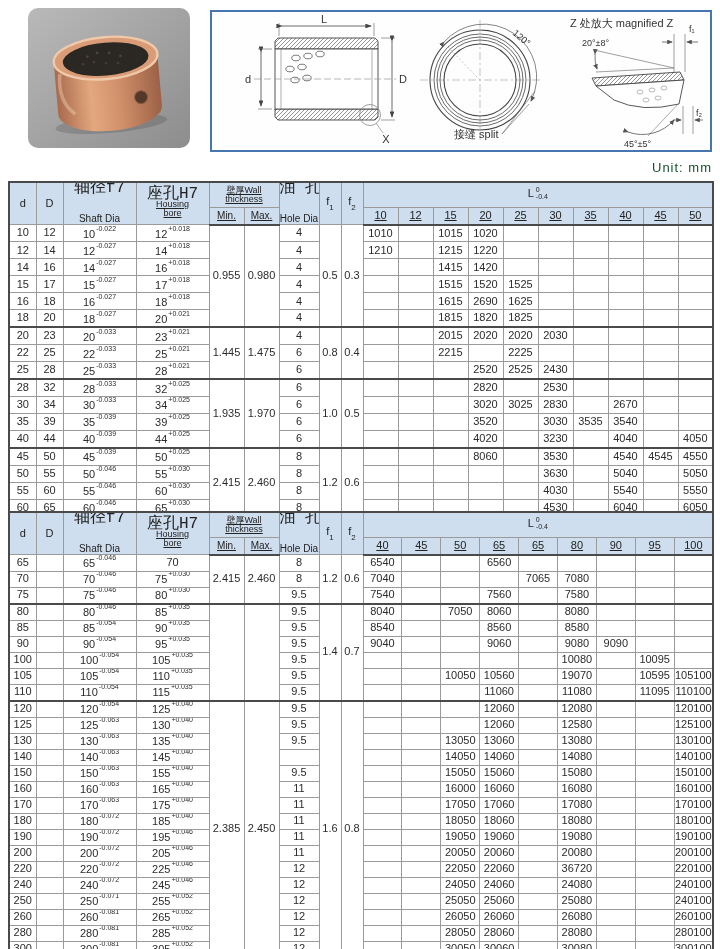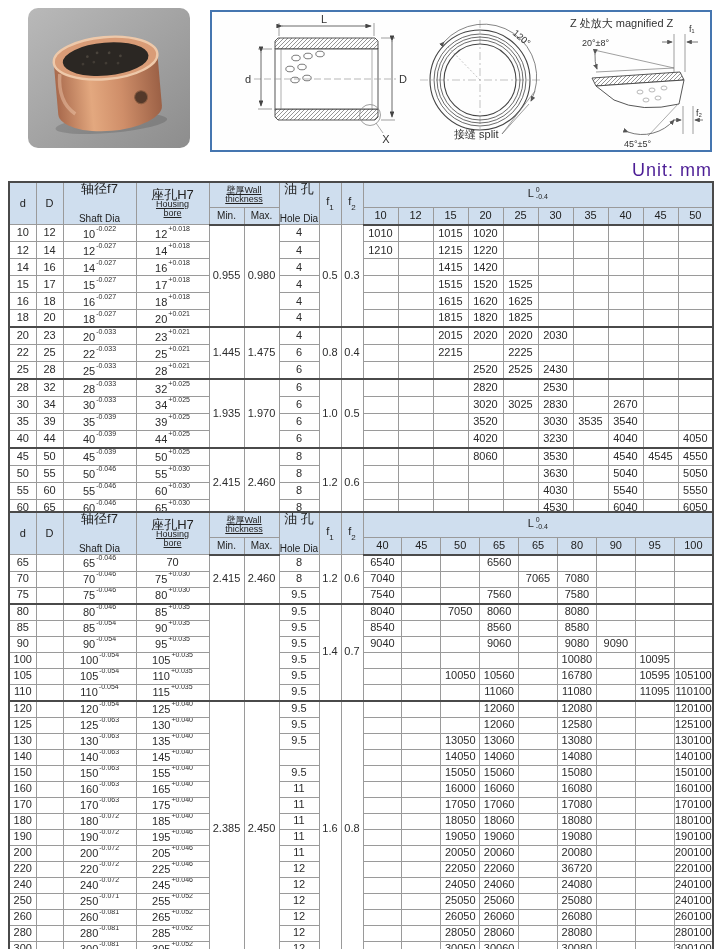--- a/index.html
+++ b/index.html
@@ -13,21 +13,21 @@
   .panel{
     position:absolute;left:210px;top:10px;width:502px;height:142px;
     border:2px solid #4576b0;background:#fefefe;box-sizing:border-box;
   }
   .panel svg{position:absolute;top:0;}
   .svg-section{left:22px;top:3px;}
   .svg-ring{left:196px;top:3px;}
   .svg-mag{left:350px;top:0px;}
 
   .unit{
-    position:absolute;top:160px;right:8px;font-size:18px;color:#4c1d95;
+    position:absolute;top:160px;right:8px;font-size:13px;color:#14532d;
     letter-spacing:1px;
   }
 
   .tblwrap{position:absolute;left:8px;}
   .t1{top:181px;width:704px;}
   .t2{top:511px;width:704px;}
 
   table{
     border-collapse:collapse;table-layout:fixed;width:704px;
     border:2px solid #4a4a4a;
@@ -35,24 +35,24 @@
   #table1{height:327px;}
   #table2{height:436px;}
   th,td{
     border:1px solid #9a9a9a;text-align:center;vertical-align:middle;
     padding:0;font-size:11px;line-height:1.05;color:#2b2b2b;
     overflow:hidden;white-space:nowrap;
   }
   thead th{
     background:#cfdeee;font-weight:normal;color:#222;
   }
-  thead tr:last-child th{border-bottom:2px solid #4a4a4a;}
+  thead tr:last-child th{border-bottom:2px solid #4a4a4a;text-decoration:underline;}
   tbody td{height:15px;background:#fff;}
   tr.gs td{border-top:2px solid #4a4a4a;}
-  .hd-cn{font-size:13px;line-height:11px;}
+  .hd-cn{font-size:16px;line-height:11px;font-family:Liberation Mono, monospace;}
   .hd-en{font-size:10px;line-height:10px;margin-top:20px;}
   .hd-sm{font-size:9px;line-height:9px;text-decoration:underline;}
   .tolsup{
     display:inline-block;font-size:7px;vertical-align:super;
     position:relative;top:-2px;margin-left:1px;letter-spacing:0;
   }
   .ltol{
     display:inline-block;vertical-align:middle;text-align:left;
     font-size:7px;line-height:6.5px;margin-left:2px;position:relative;top:-1px;
   }
@@ -339,21 +339,21 @@
         </tr>
         <tr>
           <td>16</td>
           <td>18</td>
           <td>16<span class="tolsup">-0.027</span></td>
           <td>18<span class="tolsup">+0.018</span></td>
           <td>4</td>
           <td></td>
           <td></td>
           <td>1615</td>
-          <td>1620</td>
+          <td>2690</td>
           <td>1625</td>
           <td></td>
           <td></td>
           <td></td>
           <td></td>
           <td></td>
         </tr>
         <tr>
           <td>18</td>
           <td>20</td>
@@ -756,21 +756,21 @@
           <td>105</td>
           <td></td>
           <td>105<span class="tolsup">-0.054</span></td>
           <td>110<span class="tolsup">+0.035</span></td>
           <td>9.5</td>
           <td></td>
           <td></td>
           <td>10050</td>
           <td>10560</td>
           <td></td>
-          <td>16780</td>
+          <td>19070</td>
           <td></td>
           <td>10595</td>
           <td>105100</td>
         </tr>
         <tr>
           <td>110</td>
           <td></td>
           <td>110<span class="tolsup">-0.054</span></td>
           <td>115<span class="tolsup">+0.035</span></td>
           <td>9.5</td>

